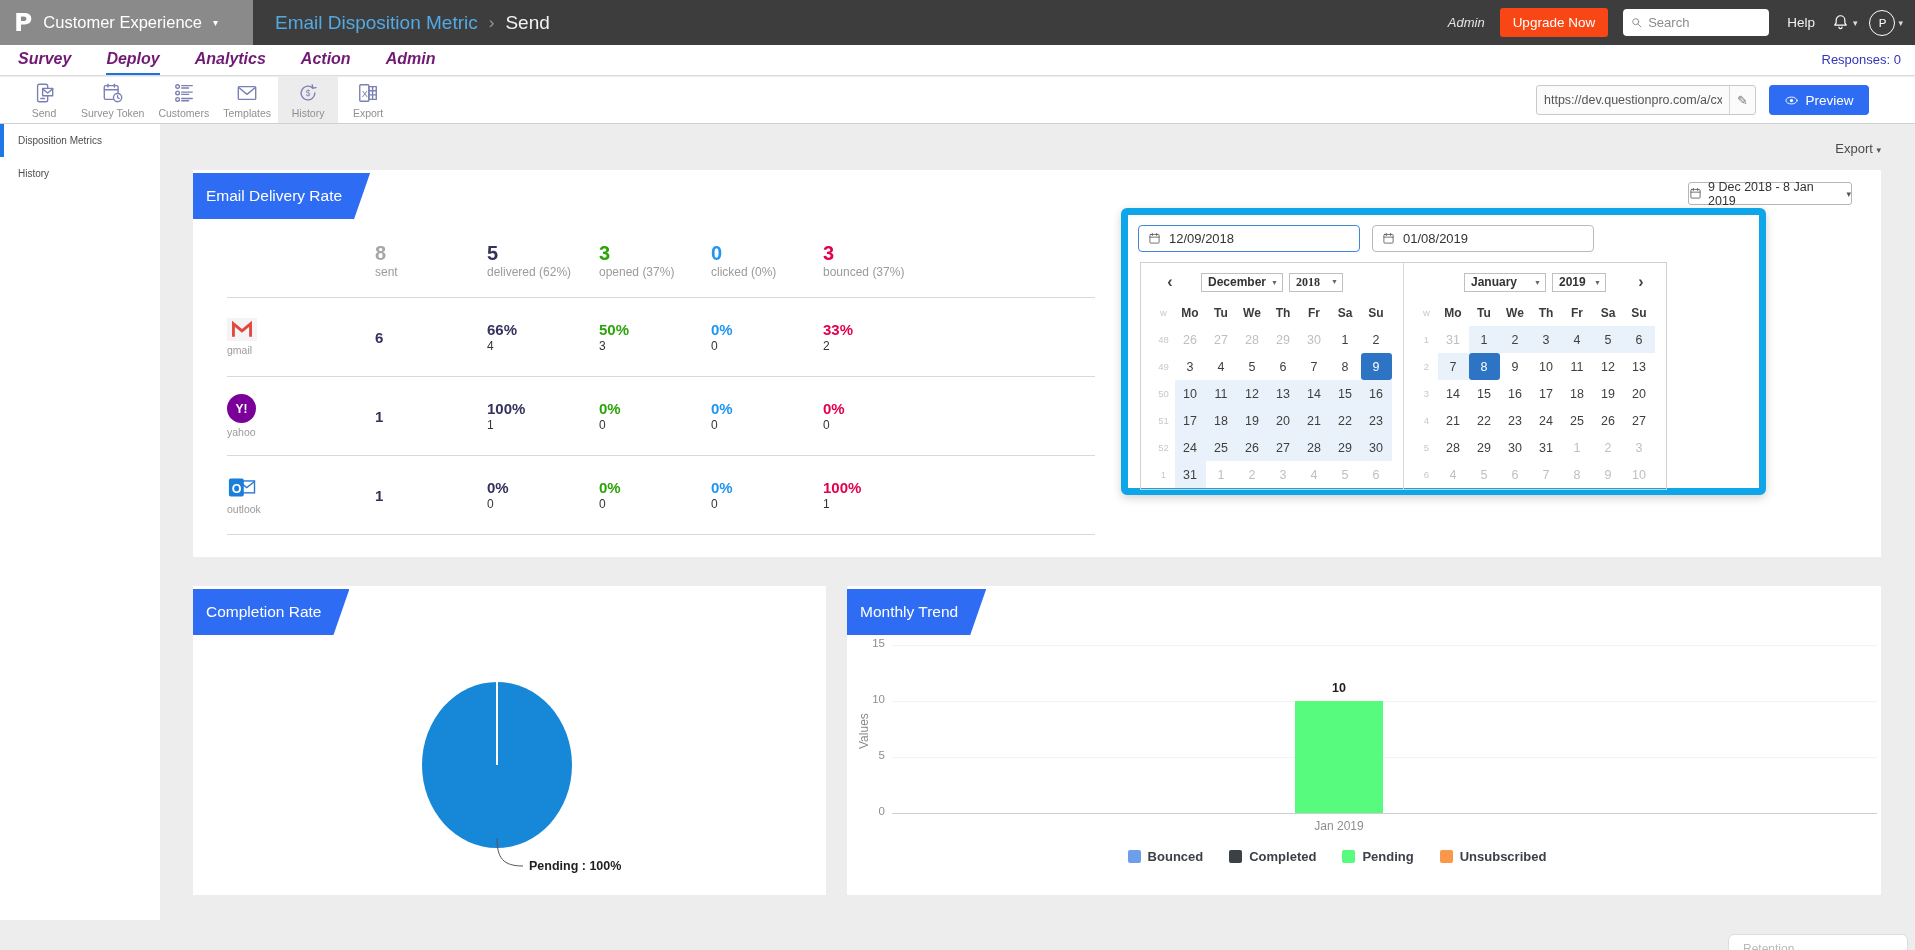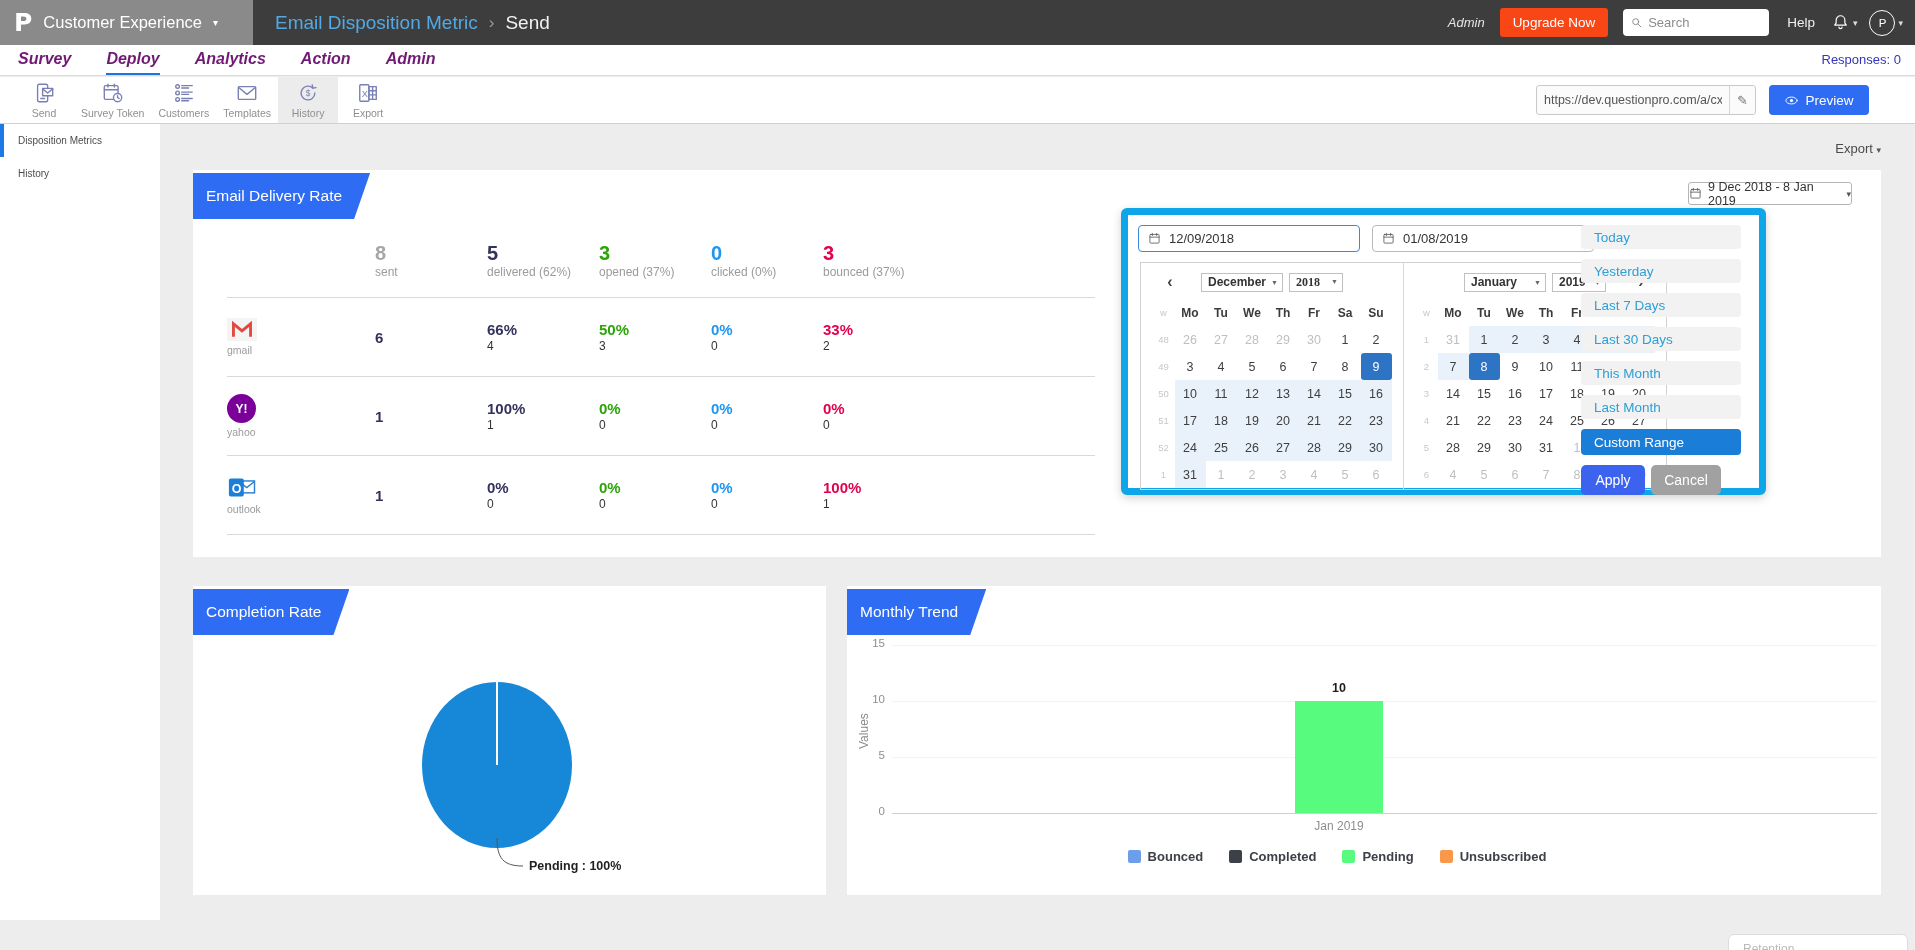--- a/index.html
+++ b/index.html
@@ -566,33 +566,20 @@
           <span class="day m">4</span>
           <span class="day m">5</span>
           <span class="day m">6</span>
           <span class="day m">7</span>
           <span class="day m">8</span>
           <span class="day m">9</span>
           <span class="day m">10</span>
         </div>
       </div>
     </div>
-  <div class="presets" id="presets">
-      <div class="preset">Today</div>
-      <div class="preset">Yesterday</div>
-      <div class="preset">Last 7 Days</div>
-      <div class="preset">Last 30 Days</div>
-      <div class="preset">This Month</div>
-      <div class="preset">Last Month</div>
-      <div class="preset custom">Custom Range</div>
-      <div class="btn-row">
-        <button class="apply-btn">Apply</button>
-        <button class="cancel-btn">Cancel</button>
-      </div>
-    </div>
 </div>
 
 <div class="card" id="completion-card">
   <div class="ribbon">
     <span>Completion Rate</span>
   </div>
   <div class="pie"></div>
   <div class="pie-slice-line"></div>
   <svg class="pie-callout">
     <path d="M304 252 C304 272 310 280 330 280" stroke="#555" stroke-width="1" fill="none"></path>

